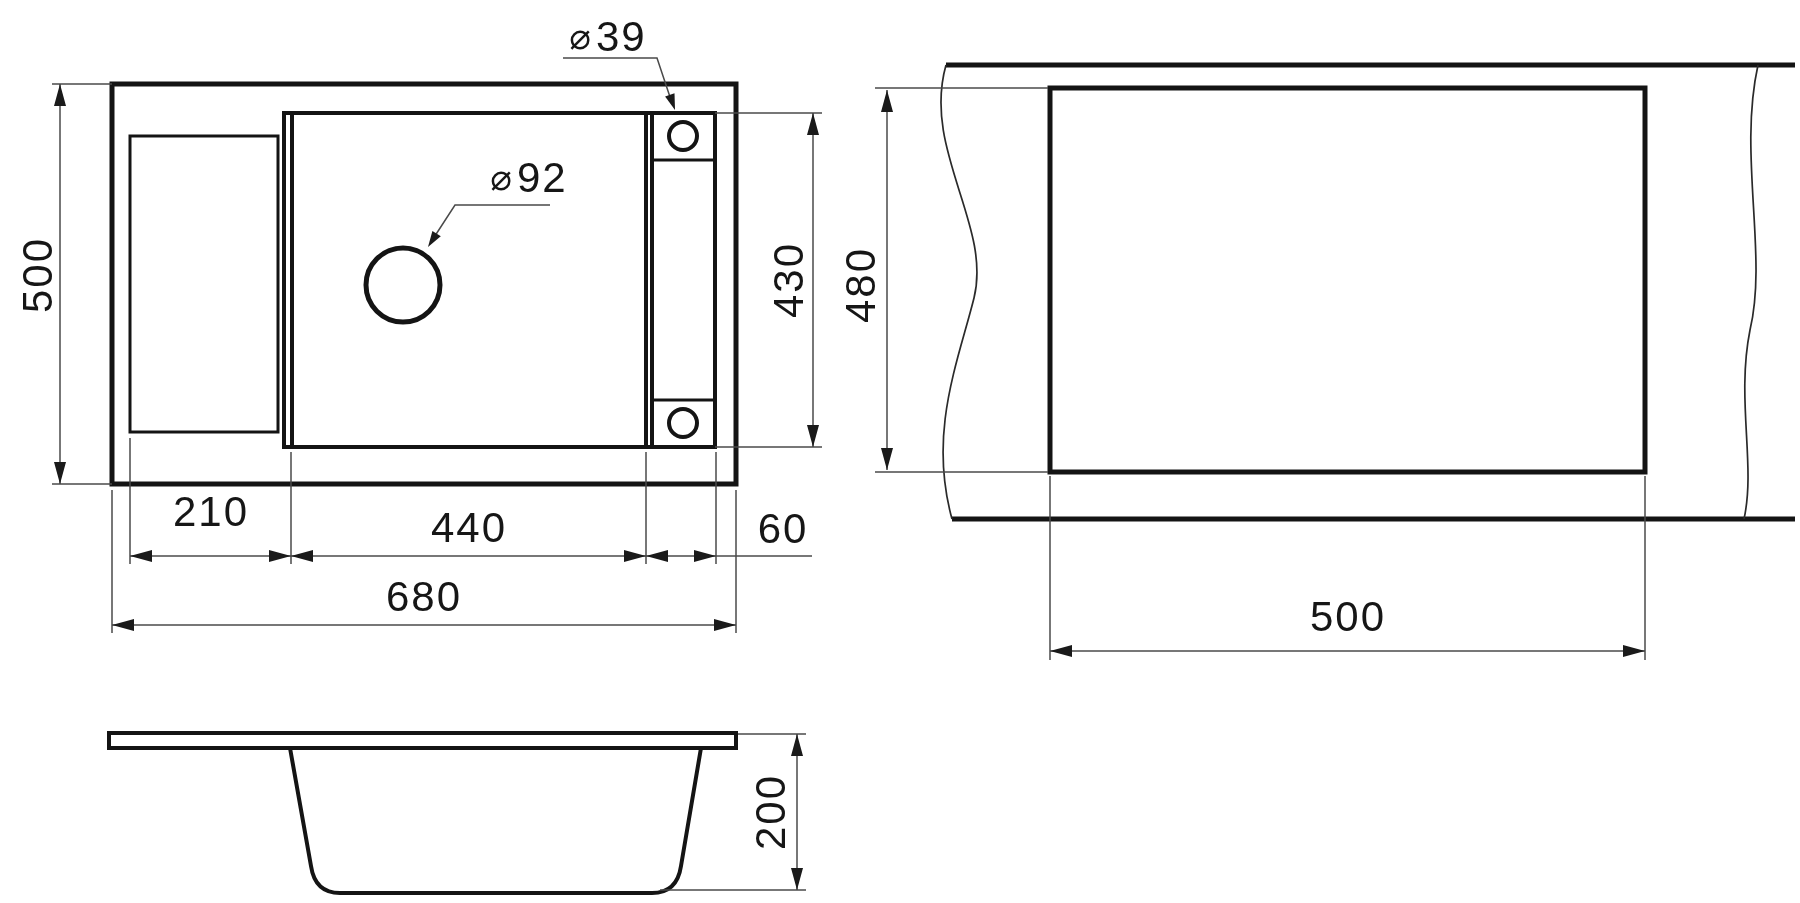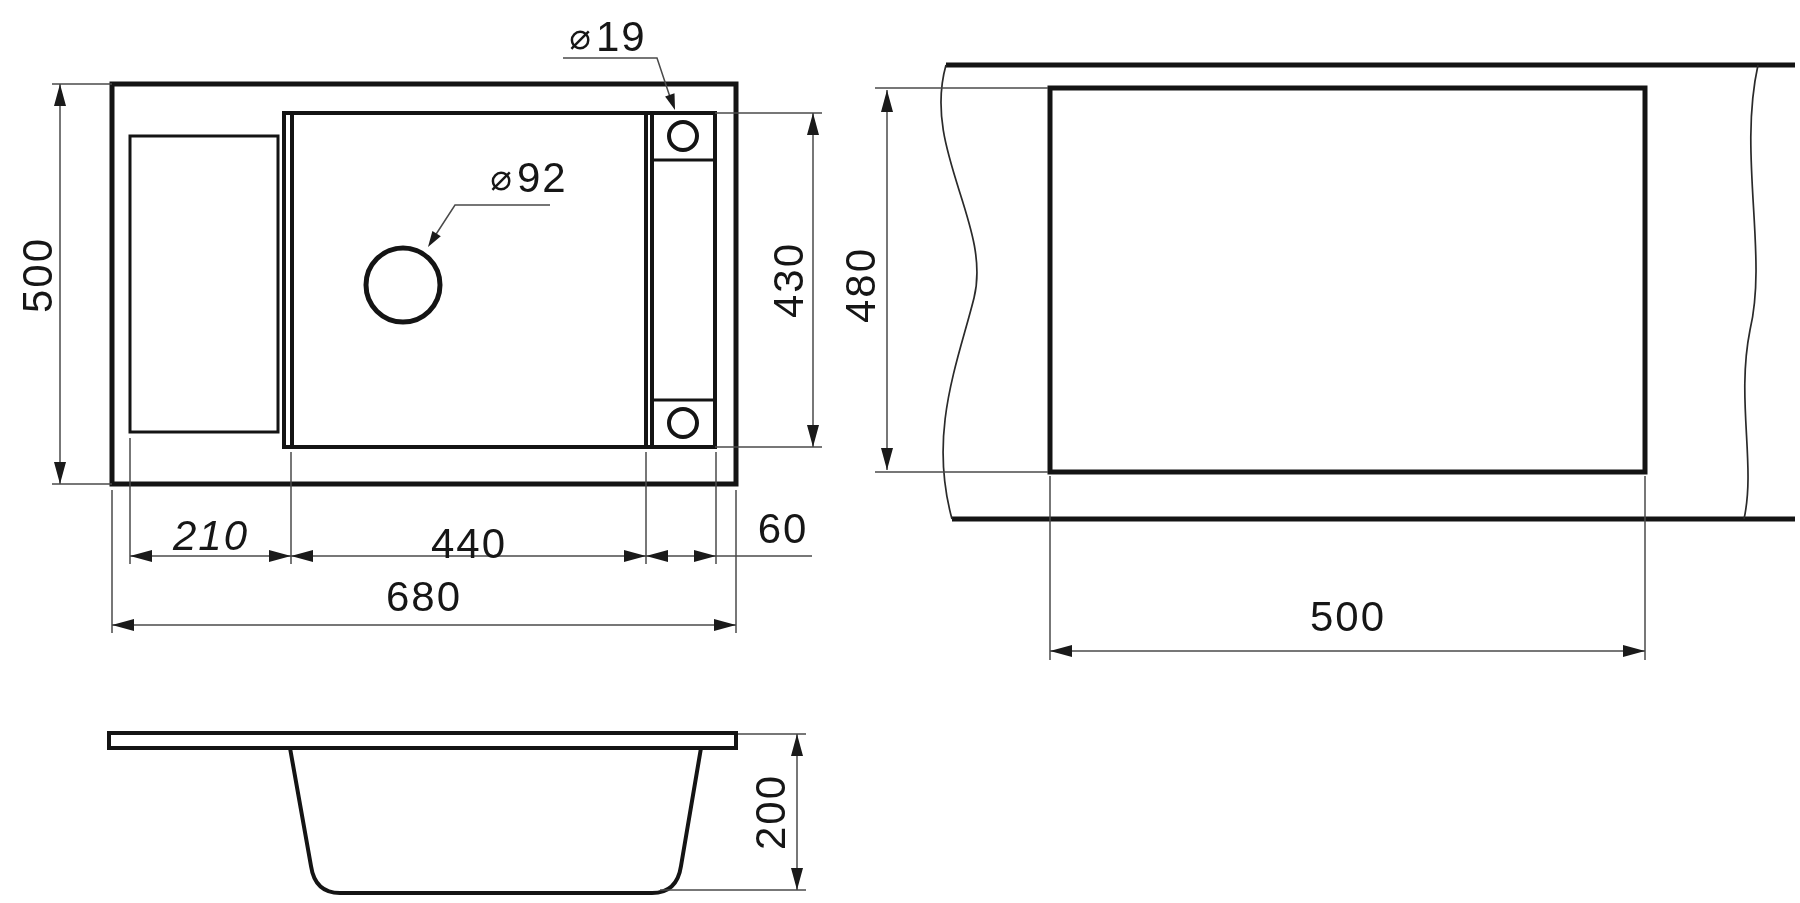--- a/index.html
+++ b/index.html
@@ -146,34 +146,34 @@
         <polygon points="797,734 791,756 803,756" class="arr"></polygon>
         <polygon points="797,890 791,868 803,868" class="arr"></polygon>
       </g>
     </g>
   </svg>
 
   <div class="dim vert" style="left:38px;top:275px;">500</div>
 
   <div class="dim vert" style="left:789px;top:280px;">430</div>
 
-  <div class="dim" style="left:211px;top:536px;font-style:italic;">210</div>
+  <div class="dim" style="left:211px;top:512px;">210</div>
 
-  <div class="dim" style="left:469px;top:528px;margin-top:16px;">440</div>
+  <div class="dim" style="left:469px;top:528px;">440</div>
 
   <div class="dim" style="left:783px;top:529px;">60</div>
 
   <div class="dim" style="left:424px;top:597px;">680</div>
 
   <div class="dim" style="left:505px;top:178px;margin-left:24px;">
     <span class="phi">⌀</span><span>92</span>
   </div>
 
   <div class="dim" style="left:608px;top:37px;">
-    <span class="phi">⌀</span><span>19</span>
+    <span class="phi">⌀</span><span>39</span>
   </div>
 
   <div class="dim vert" style="left:861px;top:285px;">480</div>
 
   <div class="dim" style="left:1348px;top:617px;">500</div>
 
   <div class="dim vert" style="left:771px;top:812px;">200</div>
 
 </div>
 

